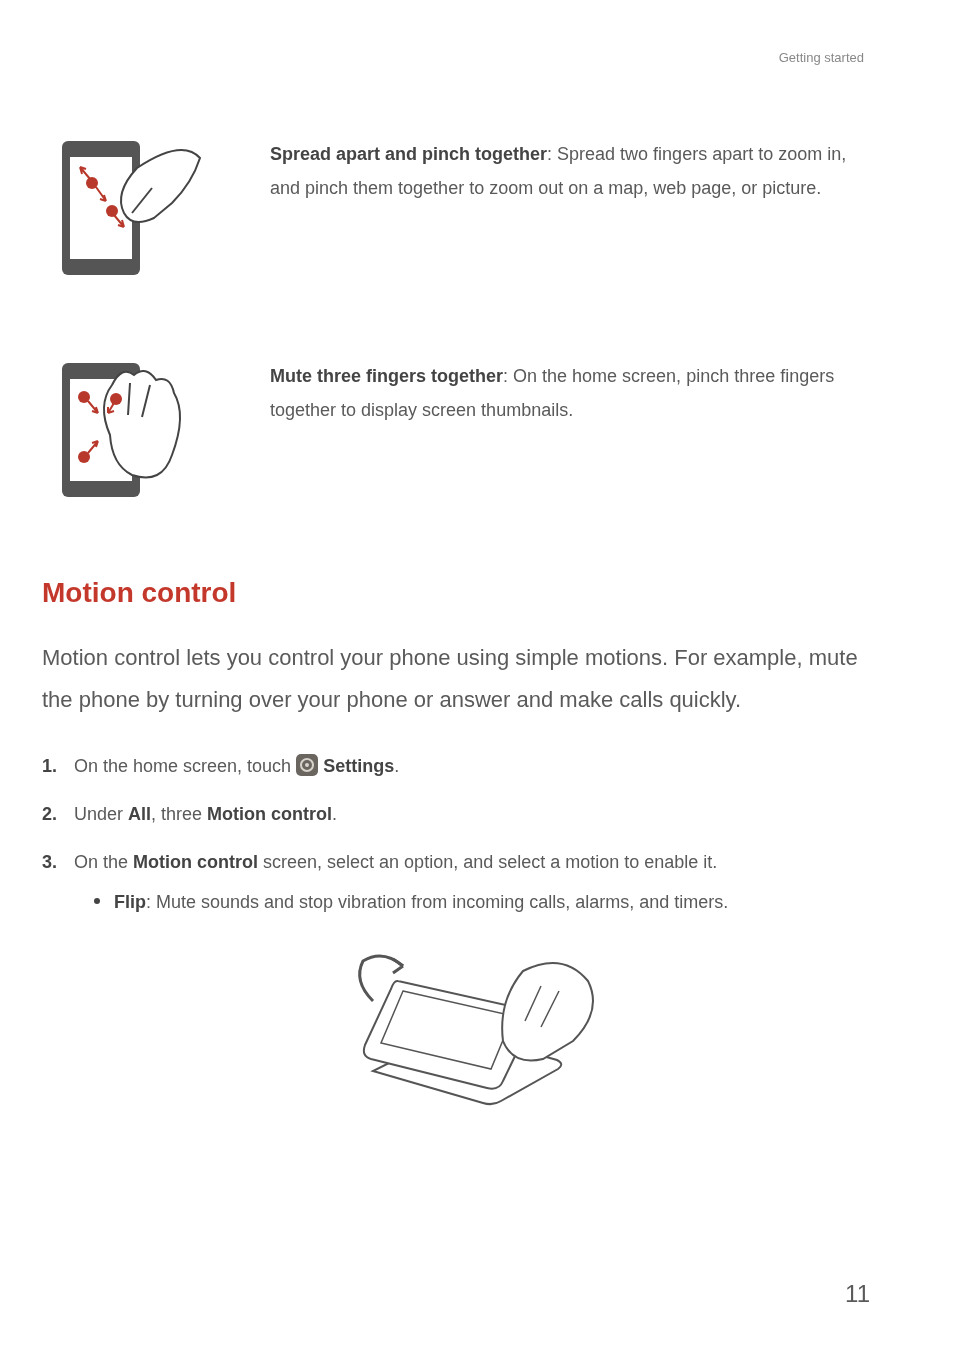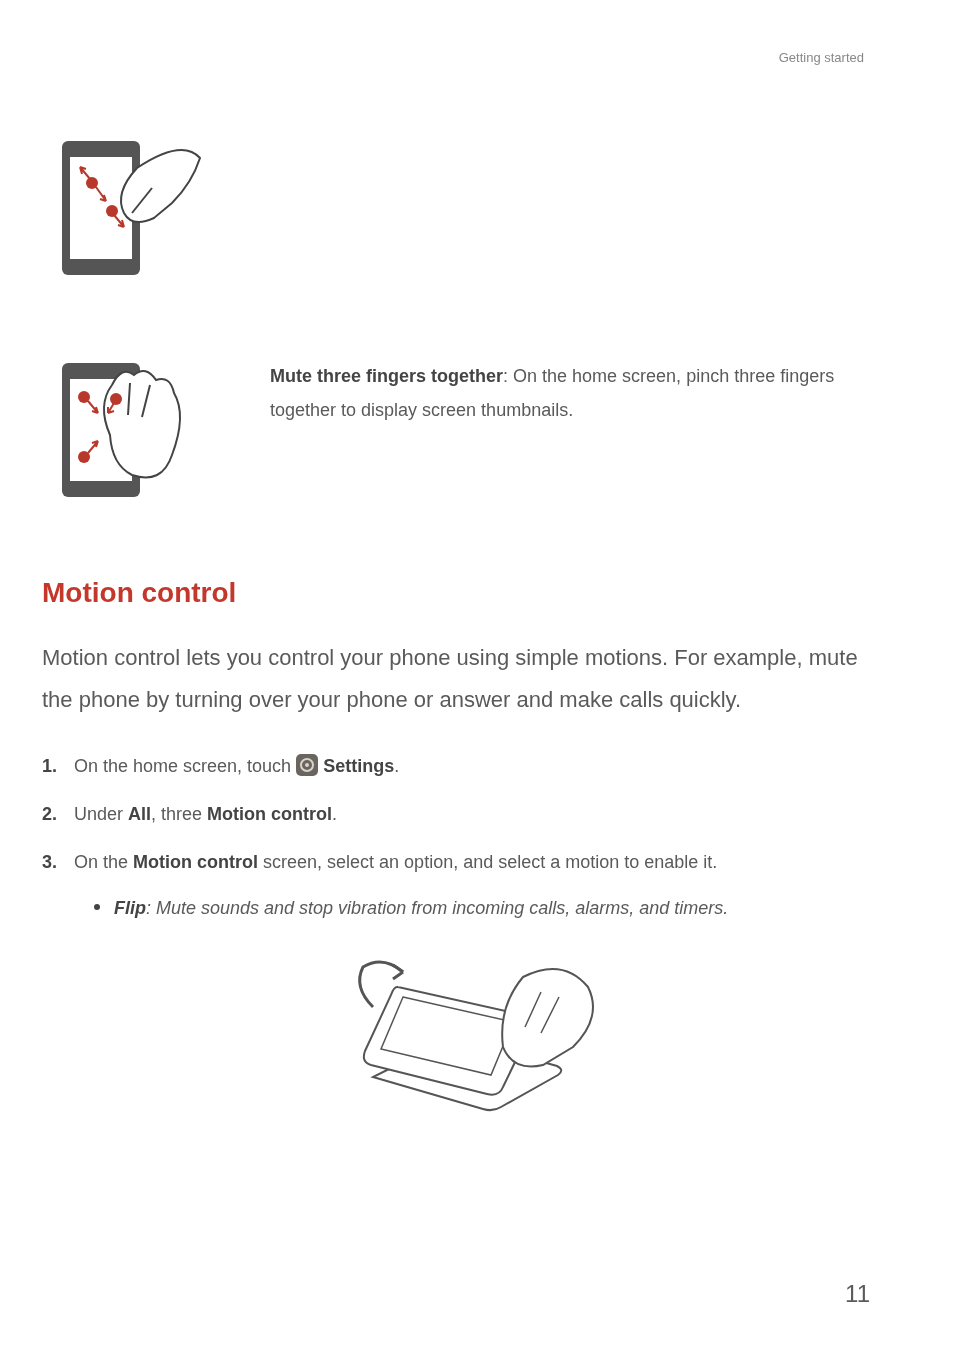--- a/index.html
+++ b/index.html
@@ -76,23 +76,22 @@
   }
   .bold-inline { font-weight: 700; color: #444; }
   .settings-icon {
     display: inline-block;
     width: 22px;
     height: 22px;
     vertical-align: -4px;
   }
   ul.sub {
     list-style: none;
-    margin-top: 12px;
+    margin-top: 6px;
     padding-left: 20px;
-    font-style: italic;
   }
   ul.sub > li {
     position: relative;
     padding-left: 20px;
     line-height: 1.9;
   }
   ul.sub > li::before {
     content: "";
     position: absolute;
     left: 0;
@@ -130,20 +129,23 @@
 
       <path d="M95 35 Q140 5 158 25 Q150 50 130 70 L112 85 Q90 95 82 80 Q72 60 95 35 Z" fill="#fff" stroke="#444" stroke-width="2"></path>
       <path d="M110 55 L90 80" stroke="#444" stroke-width="2" fill="none"></path>
 
       <circle cx="50" cy="50" r="6" fill="#b8392b"></circle>
       <circle cx="70" cy="78" r="6" fill="#b8392b"></circle>
       <path d="M48 46 L38 34 M38 34 L44 36 M38 34 L40 41" stroke="#b8392b" stroke-width="2" fill="none"></path>
       <path d="M72 82 L82 94 M82 94 L76 92 M82 94 L80 87" stroke="#b8392b" stroke-width="2" fill="none"></path>
       <path d="M54 54 L64 68 M64 68 L58 66 M64 68 L62 62" stroke="#b8392b" stroke-width="2" fill="none"></path>
     </svg>
+    <div class="gesture-text">
+      <span class="bold">Spread apart and pinch together</span><span>: Spread two fingers apart to zoom in, and pinch them together to zoom out on a map, web page, or picture.</span>
+    </div>
   </div>
 
   <div class="gesture-row">
     <svg class="gesture-illustration" viewBox="0 0 170 150">
       <rect x="20" y="8" width="78" height="134" rx="6" fill="#555"></rect>
       <rect x="28" y="24" width="62" height="102" fill="#fff"></rect>
 
       <path d="M70 30 Q80 10 92 20 Q104 10 114 25 Q128 20 132 38 Q145 60 130 100 Q120 130 90 120 Q70 110 68 80 Q55 50 70 30 Z" fill="#fff" stroke="#444" stroke-width="2"></path>
       <path d="M88 28 L86 60 M108 30 L100 62" stroke="#444" stroke-width="2" fill="none"></path>
       <circle cx="42" cy="42" r="6" fill="#b8392b"></circle>

